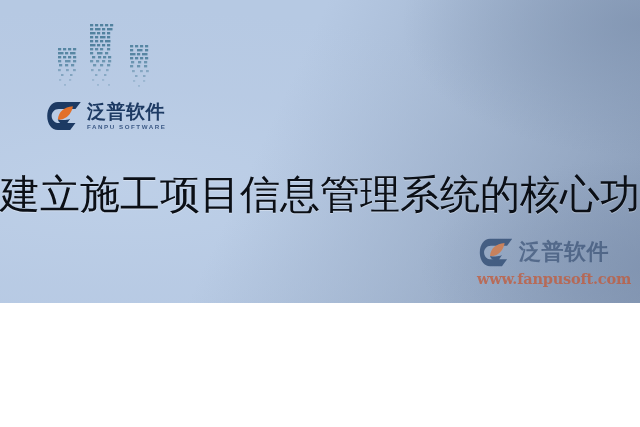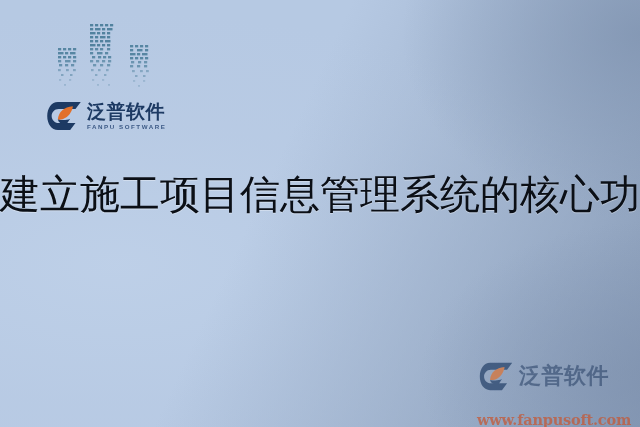--- a/index.html
+++ b/index.html
@@ -3,21 +3,21 @@
 <meta charset="utf-8">
 <style>
   html, body {
     margin: 0;
     padding: 0;
     background: #ffffff;
   }
   #stage {
     position: relative;
     width: 640px;
-    height: 427px;
+    height: 303px;
     overflow: hidden;
     font-family: "Liberation Sans", sans-serif;
   }
 
   
   .bg-base {
     position: absolute;
     inset: 0;
     background: #b6c9e3;
   }
@@ -156,21 +156,21 @@
     letter-spacing: 0.5px;
     white-space: nowrap;
   }
   .wm-url {
     font-family: "DejaVu Serif", "Liberation Serif", serif;
     font-size: 14.5px;
     font-weight: 700;
     color: rgba(196,88,52,0.80);
     letter-spacing: -0.2px;
     text-align: center;
-    margin-top: 18px;
+    margin-top: 1px;
     white-space: nowrap;
   }
 </style>
 </head>
 <body>
 
 <div id="stage">
 
   <div class="bg-base"></div>
   <div class="bg-sheen-top"></div>

